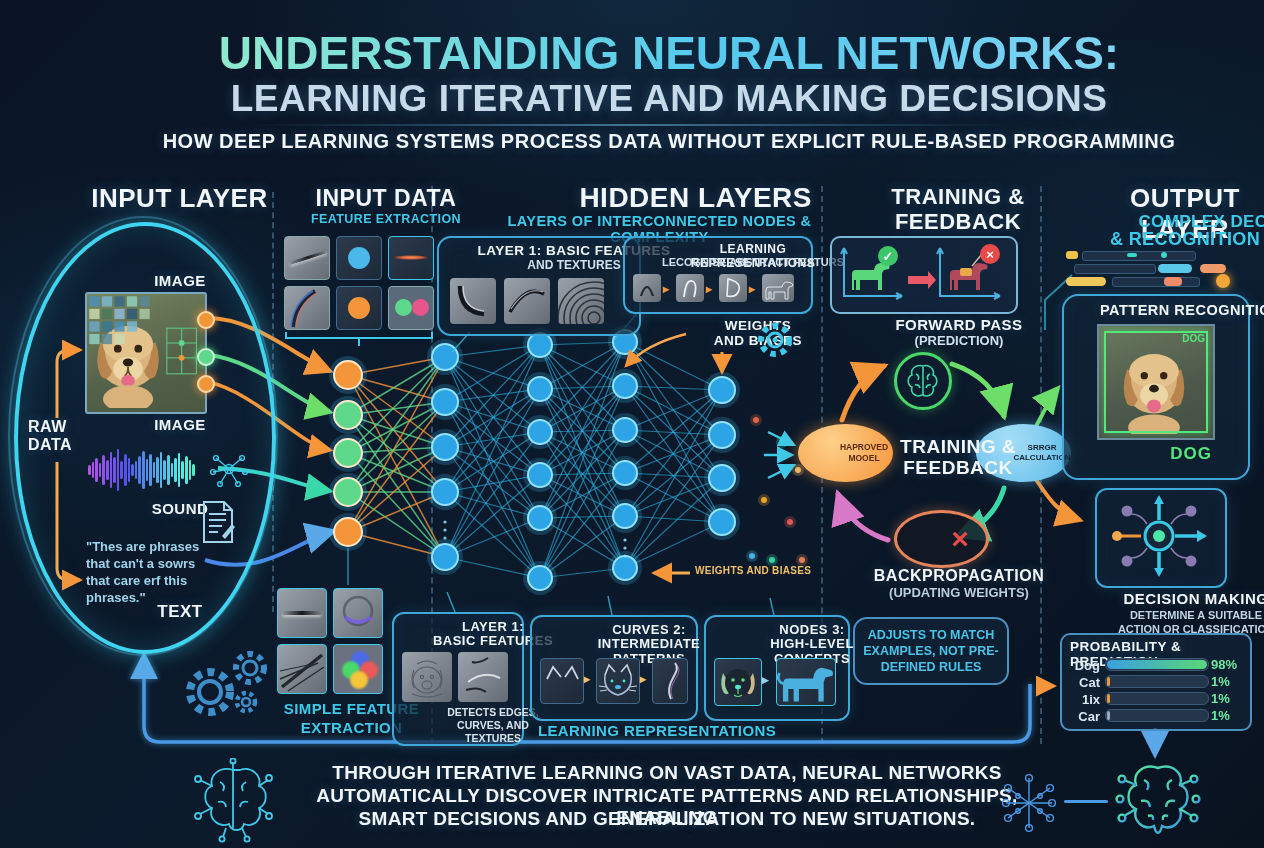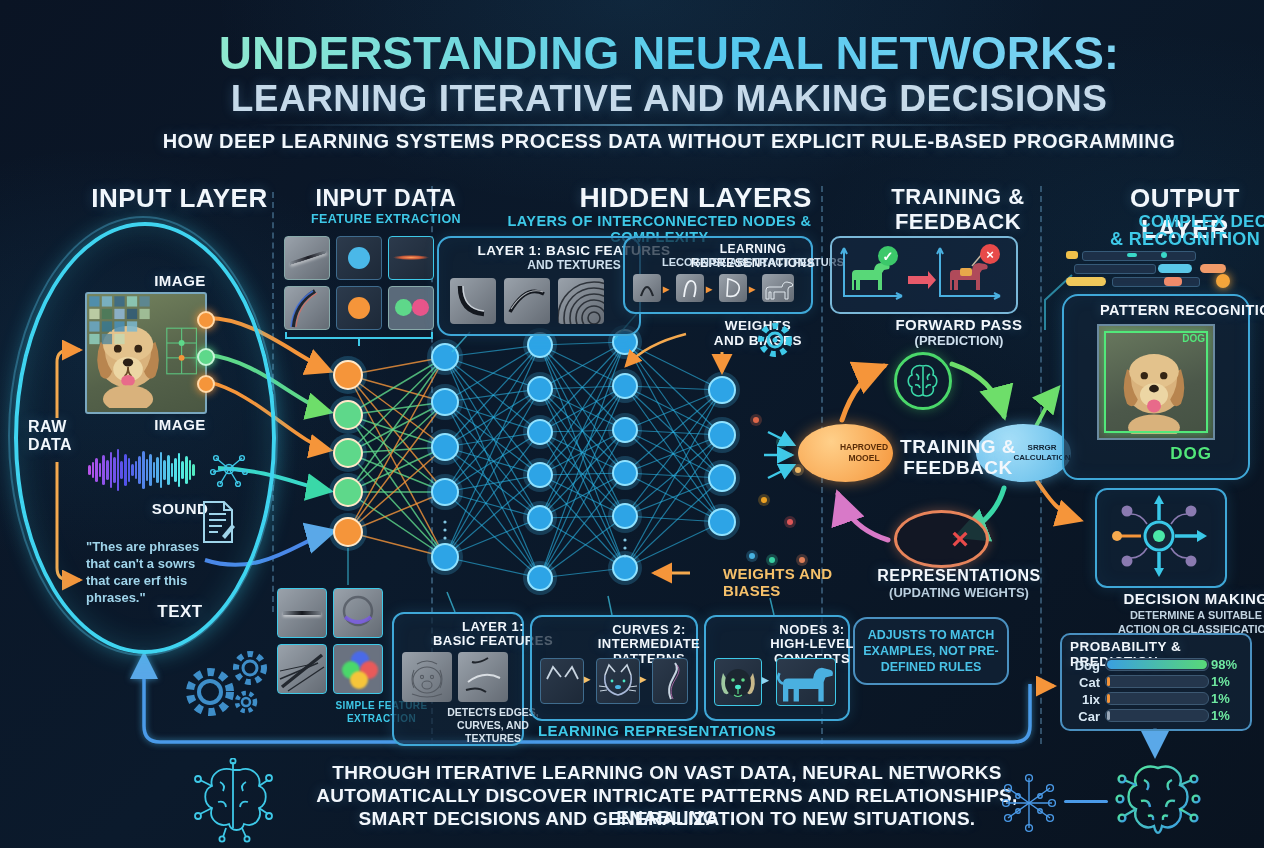--- a/index.html
+++ b/index.html
@@ -501,21 +501,21 @@
           <path d="M2,26 L30,20" stroke-width="1"></path>
         </g>
       </svg>
   </div>
   <div class="tile" style="left:333px;top:644px;width:48px;height:48px;background:#6a7280;border:1px solid #3ec9e8;">
     <div style="position:absolute;left:17px;top:6px;width:18px;height:18px;border-radius:50%;background:#4a6ae8;filter:blur(1px);"></div>
     <div style="position:absolute;left:8px;top:16px;width:18px;height:18px;border-radius:50%;background:#4ad86a;filter:blur(1px);"></div>
     <div style="position:absolute;left:26px;top:16px;width:18px;height:18px;border-radius:50%;background:#e85a5a;filter:blur(1px);"></div>
     <div style="position:absolute;left:16px;top:26px;width:18px;height:18px;border-radius:50%;background:#f5c53a;filter:blur(1px);"></div>
   </div>
-  <div class="abs ctr cy" style="left:272px;top:700px;width:145px;font-size:10px;line-height:1.25;">SIMPLE FEATURE EXTRACTION</div>
+  <div class="abs ctr cy" style="left:242px;top:700px;width:145px;font-size:15px;line-height:1.25;">SIMPLE FEATURE EXTRACTION</div>
 
   <div class="abs panel" style="left:437px;top:236px;width:200px;height:96px;"></div>
   <div class="abs ctr hd" style="left:437px;top:243px;width:200px;font-size:13.5px;">LAYER 1: BASIC FEATURES</div>
   <div class="abs ctr" style="left:437px;top:258px;width:200px;font-size:12px;color:#cfe0ee;font-weight:bold;">AND TEXTURES</div>
   <div class="tile gtile" style="left:450px;top:278px;width:46px;height:46px;">
     <svg width="46" height="46">
         <path d="M10,8 Q10,34 34,36" stroke="#14181f" stroke-width="4.5" fill="none"></path>
         <path d="M13,8 Q13,31 34,33" stroke="#e8eef4" stroke-width="1.4" fill="none" opacity=".7"></path>
       </svg>
   </div>
@@ -566,21 +566,21 @@
     </div>
 
   <div class="abs ctr hd" style="left:660px;top:318px;width:122px;font-size:13.5px;">WEIGHTS</div>
   <div class="abs ctr hd" style="left:660px;top:333px;width:122px;font-size:13.5px;">AND BIASES</div>
   <svg class="abs" style="left:752px;top:318px;" width="46" height="44" viewBox="0 0 46 44">
     <circle cx="23" cy="22" r="14" stroke="#3ec9e8" stroke-width="6" stroke-dasharray="5.5 5" fill="none"></circle>
     <circle cx="23" cy="22" r="7" stroke="#3ec9e8" stroke-width="3" fill="none"></circle>
     <circle cx="23" cy="22" r="2.5" fill="#3ec9e8"></circle>
   </svg>
 
-  <div class="abs" style="left:695px;top:565px;width:160px;font-size:15px;font-weight:bold;color:#f5c06a;letter-spacing:.3px;margin-left:28px;">WEIGHTS AND BIASES</div>
+  <div class="abs" style="left:695px;top:565px;width:160px;font-size:10px;font-weight:bold;color:#f5c06a;letter-spacing:.3px;">WEIGHTS AND BIASES</div>
 
   <div class="abs panel" style="left:392px;top:612px;width:128px;height:130px;border-radius:12px;"></div>
   <div class="abs ctr hd" style="left:392px;top:619px;width:128px;font-size:13px;">LAYER 1:</div>
   <div class="abs ctr hd" style="left:392px;top:633px;width:128px;font-size:13px;">BASIC FEATURES</div>
   <div class="tile gtile" style="left:402px;top:652px;width:50px;height:50px;">
     <svg width="50" height="50" viewBox="0 0 50 50">
         <g stroke="#555b63" stroke-width="1.1" fill="none">
       <ellipse cx="25" cy="28" rx="14" ry="13"></ellipse>
           <path d="M12,18 Q8,28 12,36"></path>
           <path d="M38,18 Q42,28 38,36"></path>
@@ -698,21 +698,21 @@
   </div>
   <div class="abs ctr" style="left:894px;top:510px;width:52px;height:52px;border-radius:50%;border:3px solid #e8845a;background:rgba(20,24,36,.85);display:flex;align-items:center;justify-content:center;box-shadow:0 0 12px rgba(232,132,90,.4);">
     <span style="color:#e84a4a;font-size:30px;font-weight:bold;line-height:1;">×</span>
   </div>
   <div class="abs ctr" style="left:798px;top:424px;width:58px;height:58px;border-radius:50%;background:radial-gradient(circle at 35% 30%,#ffd08a,#f5953a);box-shadow:0 0 14px rgba(245,149,58,.55);display:flex;align-items:center;justify-content:center;">
     <div style="font-size:8.5px;font-weight:bold;color:#5a2d08;line-height:1.3;">HAPROVED MOOEL</div>
   </div>
   <div class="abs ctr hd" style="left:848px;top:436px;width:146px;font-size:19px;">TRAINING &amp;</div>
   <div class="abs ctr hd" style="left:848px;top:457px;width:146px;font-size:19px;">FEEDBACK</div>
 
-  <div class="abs ctr hd" style="left:832px;top:567px;width:180px;font-size:16px;">REPRESENTATIONS</div>
+  <div class="abs ctr hd" style="left:832px;top:567px;width:180px;font-size:16px;">BACKPROPAGATION</div>
   <div class="abs ctr" style="left:832px;top:585px;width:180px;font-size:13px;color:#b9cede;font-weight:bold;">(UPDATING WEIGHTS)</div>
 
   <div class="abs" style="left:853px;top:617px;width:152px;height:64px;border:2px solid #4a90c0;border-radius:14px;background:rgba(20,40,62,.55);display:flex;align-items:center;justify-content:center;">
     <div class="ctr" style="font-size:12.5px;font-weight:bold;color:#49c3e8;line-height:1.3;padding:0 8px;">ADJUSTS TO MATCH EXAMPLES, NOT PRE-DEFINED RULES</div>
   </div>
 
   <div class="minibar" style="left:1066px;top:251px;width:12px;height:8px;background:#f0c04a;"></div>
   <div class="minibar" style="left:1082px;top:251px;width:112px;height:8px;background:#1d3048;border:1px solid #365a78;">
     <div style="position:absolute;left:44px;top:1px;width:10px;height:4px;background:#3ad8c8;border-radius:2px;"></div>
     <div style="position:absolute;left:78px;top:0px;width:6px;height:6px;border-radius:50%;background:#3ad8c8;"></div>

